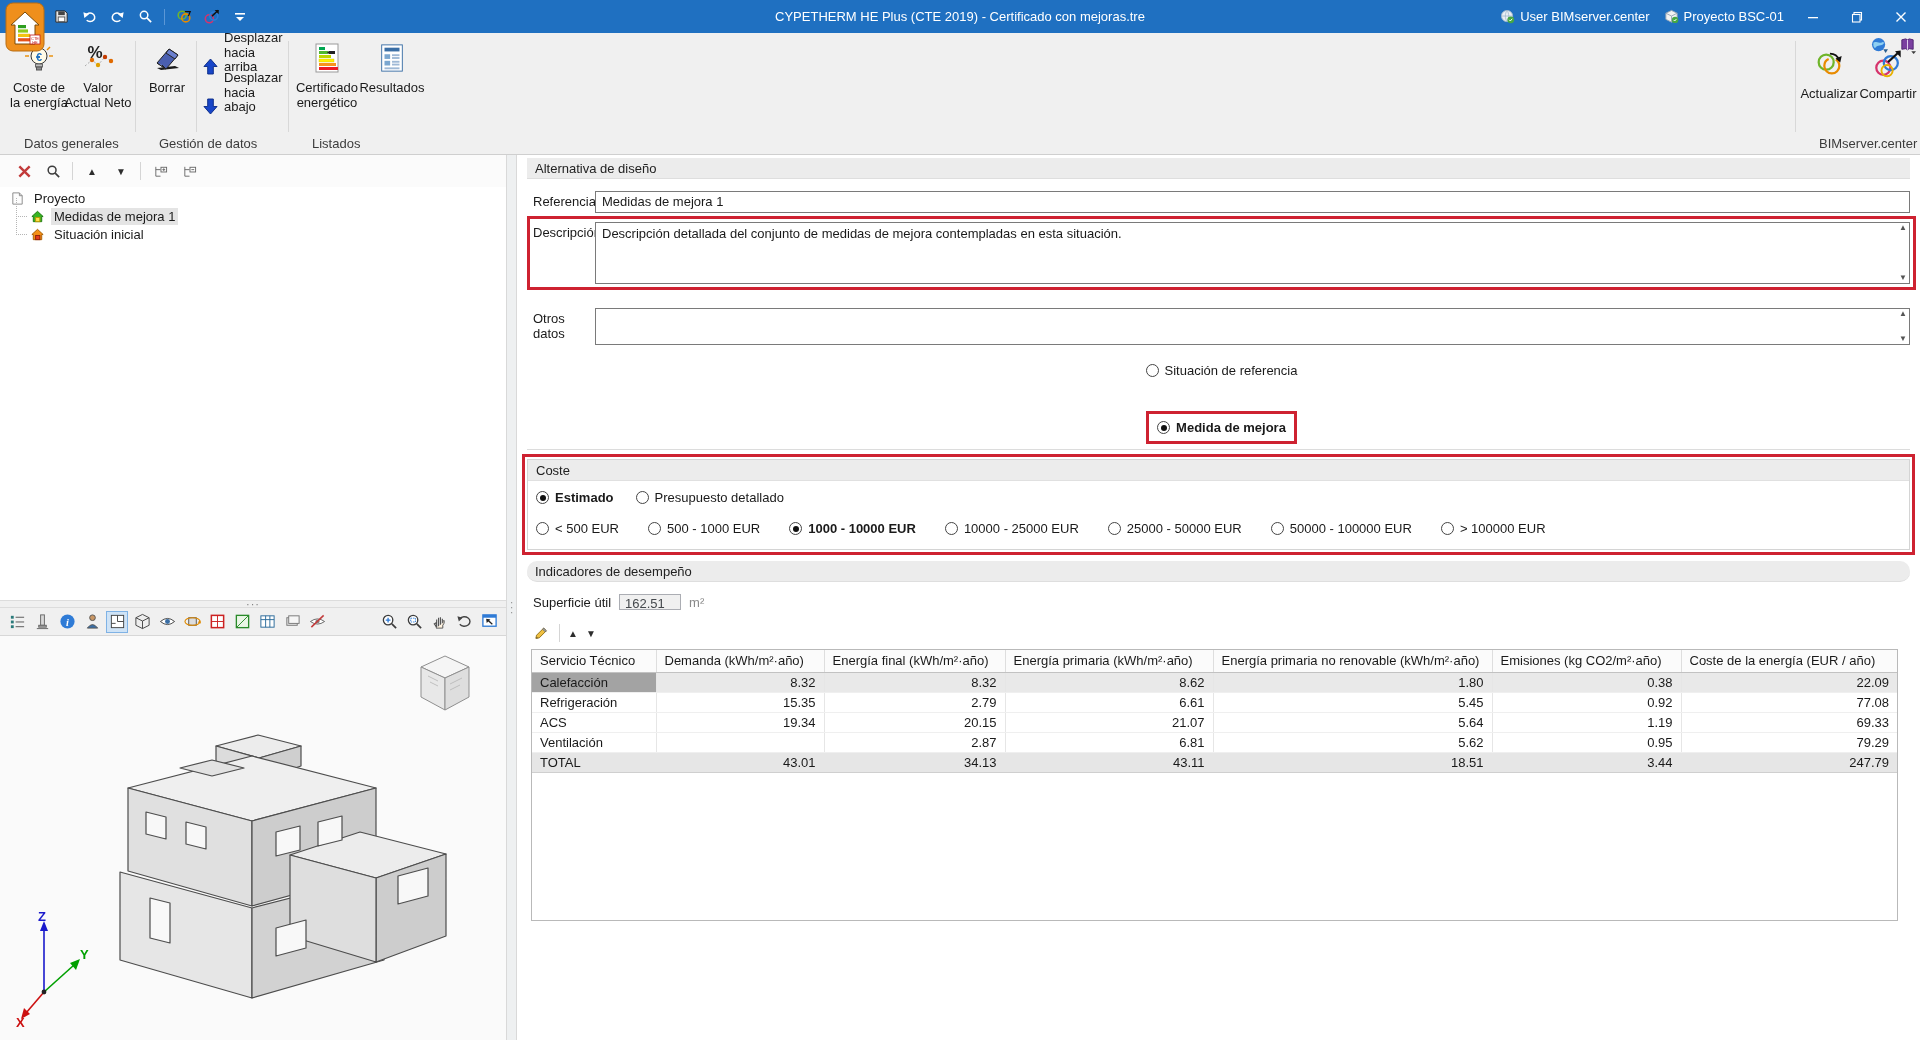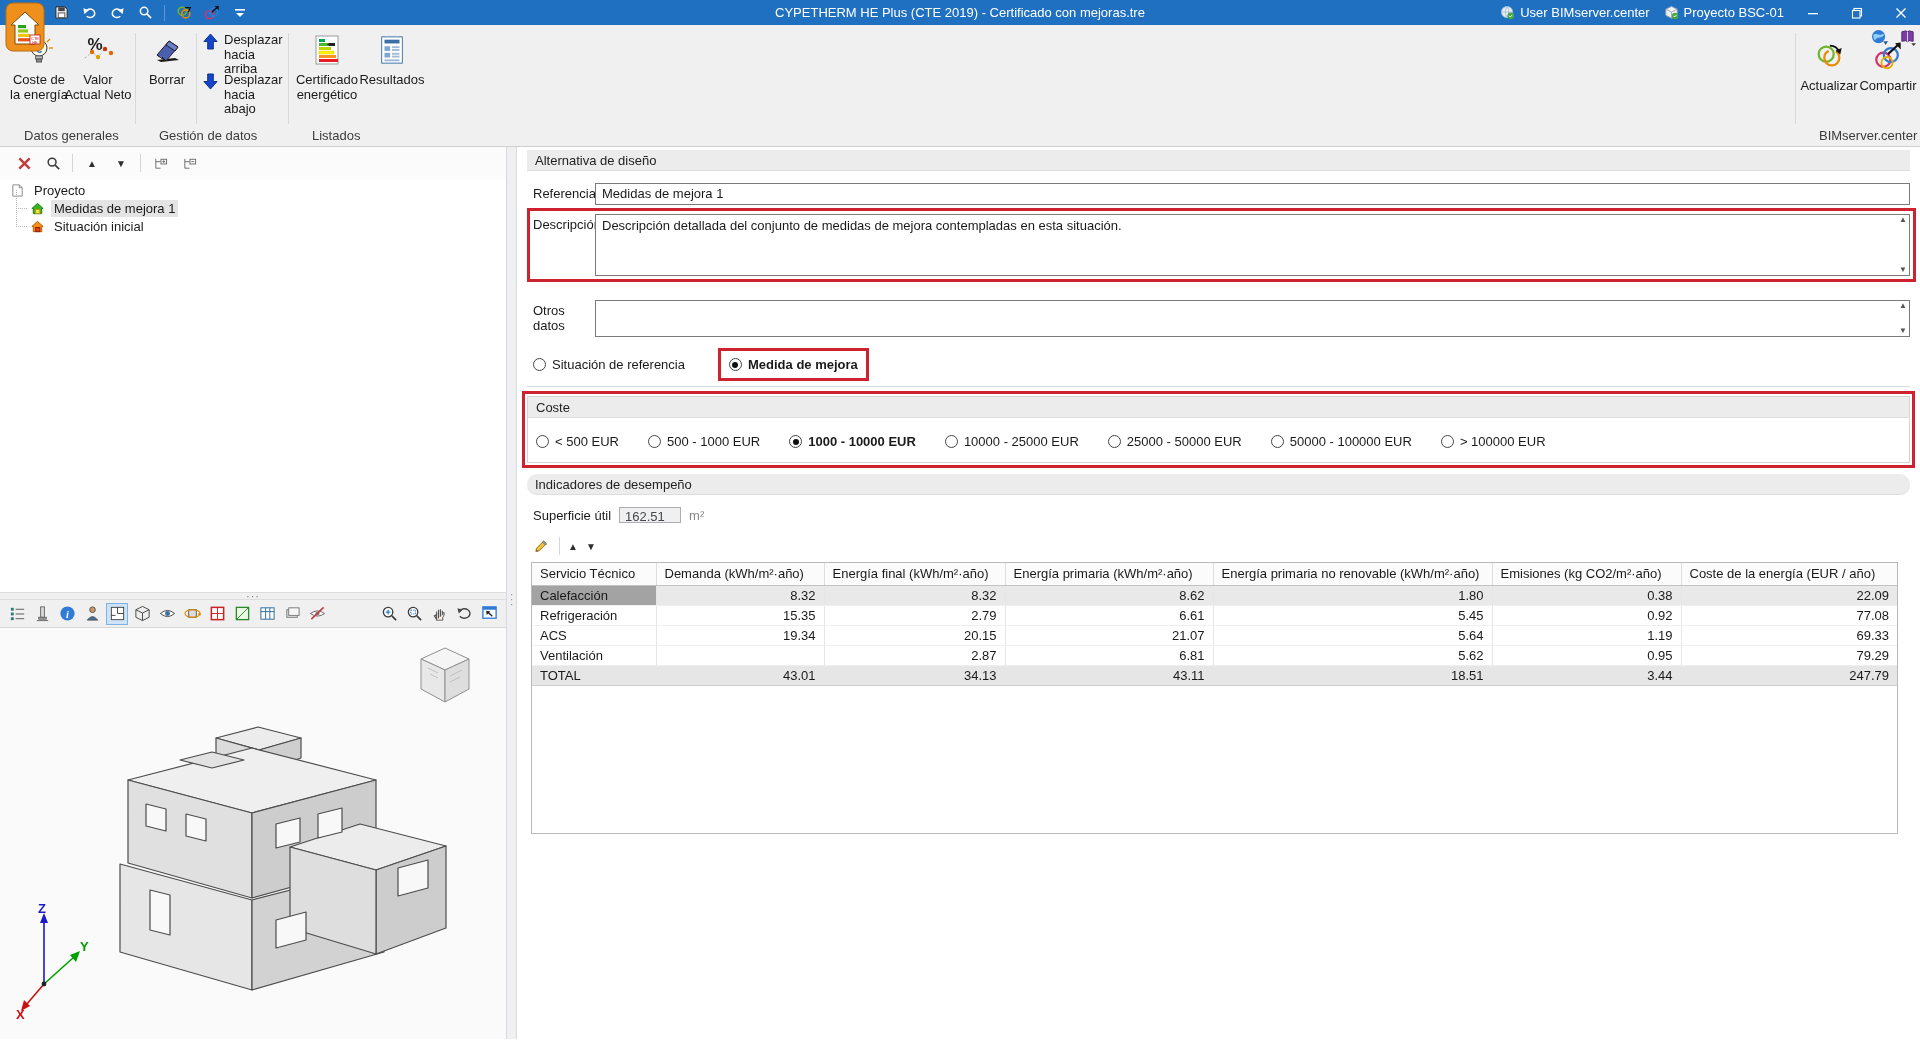--- a/index.html
+++ b/index.html
@@ -1,33 +1,33 @@
 <!DOCTYPE html>
 <html><head>
 <meta charset="utf-8">
 <style>
   html,body{margin:0;padding:0;width:1920px;height:1040px;overflow:hidden;
     font-family:"Liberation Sans","DejaVu Sans",sans-serif;font-size:13px;color:#1a1a1a;background:#fff;}
   *{box-sizing:border-box;}
   
-  .titlebar{position:relative;height:25px;background:#1f70c1;color:#fff;display:flex;align-items:center;z-index:20;}
+  .titlebar{position:relative;height:33px;background:#1f70c1;color:#fff;display:flex;align-items:center;z-index:20;}
   .qat{display:flex;align-items:center;gap:10px;margin-left:52px;height:25px;}
   .qat .sep{width:1px;height:16px;background:#5b97d6;}
   .ticon{width:18px;height:18px;display:inline-flex;align-items:center;justify-content:center;}
   .win-title{position:absolute;left:0;right:0;text-align:center;pointer-events:none;font-size:13px;}
   .tb-right{margin-left:auto;display:flex;align-items:center;gap:14px;height:25px;padding-right:4px;}
   .tb-item{display:flex;align-items:center;gap:5px;font-size:13px;}
   .winbtn{width:30px;height:25px;display:inline-flex;align-items:center;justify-content:center;}
   .app-icon{position:absolute;top:2px;left:5px;width:40px;height:50px;z-index:30;}
   
   .ribbon{position:relative;height:122px;background:#f0f0f0;border-bottom:1px solid #cfcfcf;}
   .rsep{position:absolute;top:8px;bottom:22px;width:1px;background:#d8d8d8;}
   .rbtn{position:absolute;top:4px;display:flex;flex-direction:column;align-items:center;text-align:center;line-height:1.12;padding-top:4px;}
   .rbtn .ric{width:34px;height:34px;display:flex;align-items:center;justify-content:center;margin-bottom:6px;}
-  .minirow{display:flex;align-items:flex-start;gap:6px;height:34px;text-align:left;line-height:1.12;}
+  .minirow{display:flex;align-items:flex-end;gap:6px;height:34px;text-align:left;line-height:1.12;}
   .grouplabels{position:absolute;left:0;right:0;bottom:2px;height:16px;font-size:13px;color:#3c3c3c;}
   .glabel{position:absolute;text-align:left;padding-left:24px;}
   .ribbon-tr{position:absolute;top:3px;right:4px;display:flex;gap:10px;}
   
   .content{display:flex;height:892px;}
   .left-panel{width:506px;display:flex;flex-direction:column;background:#fff;}
   .vsplit{width:11px;background:#eef0f1;border-left:1px solid #d9d9d9;border-right:1px solid #d9d9d9;position:relative;}
   .vsplit .dots{position:absolute;top:445px;left:3px;color:#8a8a8a;font-size:10px;letter-spacing:0;line-height:5px;}
   .main-panel{flex:1;background:#fff;padding:3px 10px 0 10px;position:relative;}
   
@@ -588,35 +588,45 @@
 
     <div class="frow" style="margin-top:24px;">
       <span class="flabel">Otros datos</span>
       <div class="textarea" style="height:37px;">
         <span></span>
         <span class="sb-up">▲</span>
         <span class="sb-dn">▼</span>
       </div>
     </div>
 
-    <div style="display:flex;gap:40px;margin:18px 0 0 6px;align-items:center;">
+    <div style="display:flex;gap:40px;margin:18px 0 0 6px;align-items:center;flex-direction:column;">
       <label class="rb">
         <span class="c"></span>
         <span class="t">Situación de referencia</span>
       </label>
       <label class="rb on annot3" style="padding:2px 4px;">
         <span class="c"></span>
         <span class="t">Medida de mejora</span>
       </label>
     </div>
 
     <div class="hsep"></div>
 
     <div class="groupbox annot2">
       <div class="band" style="border-bottom:1px solid #e0e0e0;">Coste</div>
+      <div style="display:flex;gap:22px;margin:9px 0 0 8px;">
+        <label class="rb on">
+          <span class="c"></span>
+          <span class="t">Estimado</span>
+        </label>
+        <label class="rb">
+          <span class="c"></span>
+          <span class="t">Presupuesto detallado</span>
+        </label>
+      </div>
       <div style="display:flex;gap:29px;margin:16px 0 13px 8px;">
         <label class="rb">
             <span class="c"></span>
             <span class="t">&lt; 500 EUR</span>
           </label>
         <label class="rb">
             <span class="c"></span>
             <span class="t">500 - 1000 EUR</span>
           </label>
         <label class="rb on">

